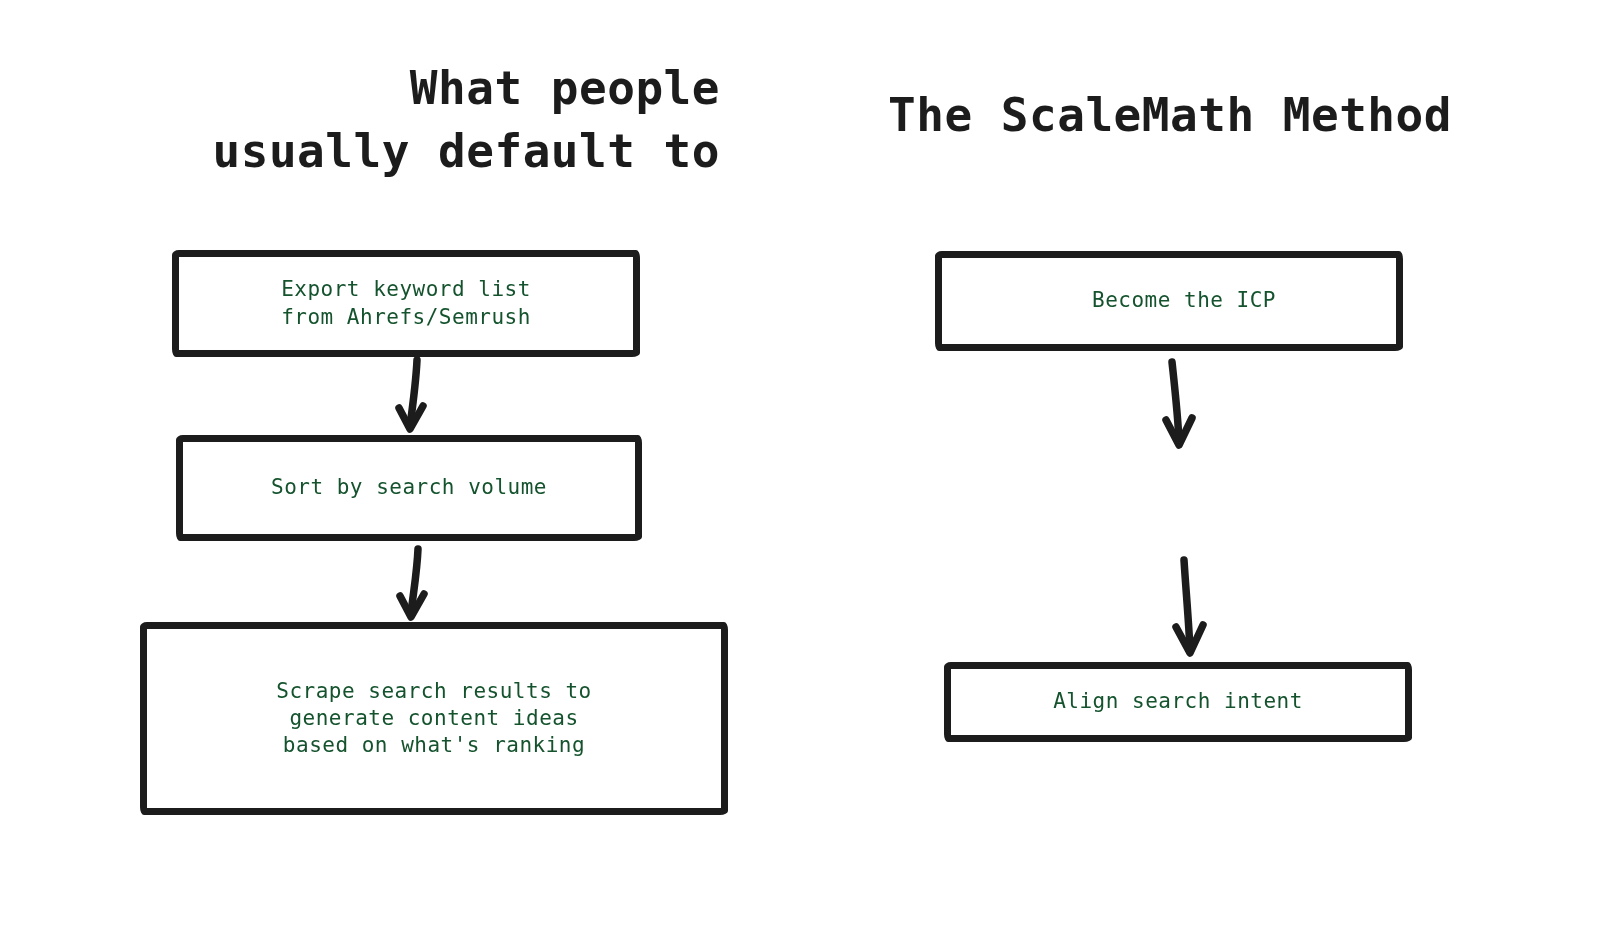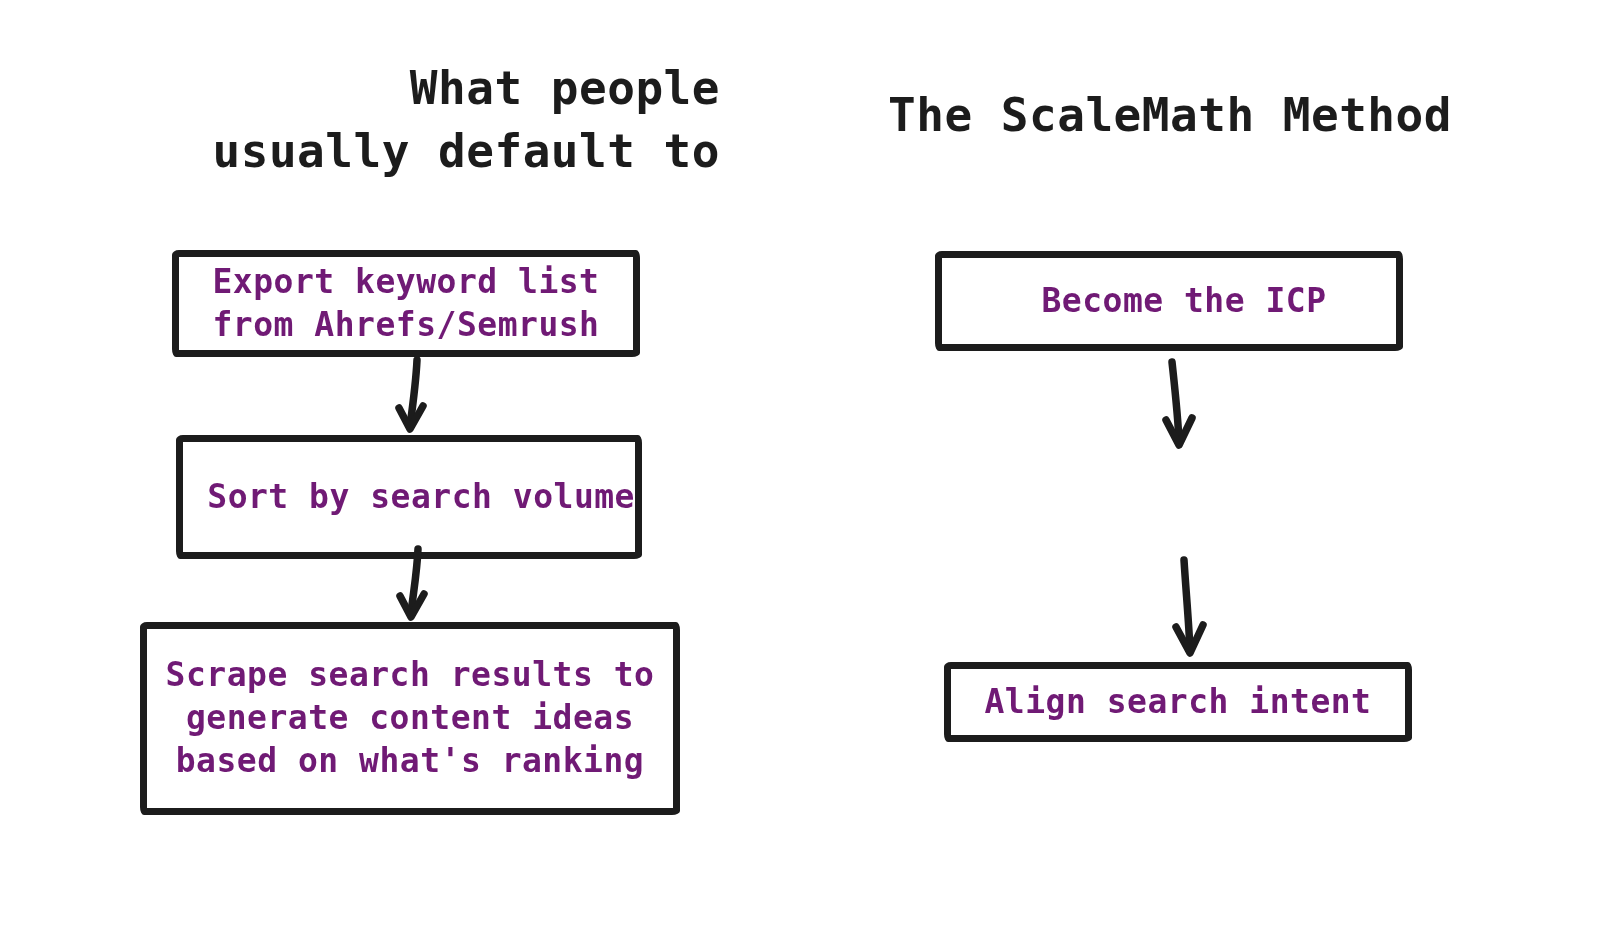--- a/index.html
+++ b/index.html
@@ -34,25 +34,25 @@
     box-sizing: border-box;
     background: #ffffff;
     border: 7px solid #1c1c1c;
     border-radius: 7px 4px 8px 4px / 5px 8px 4px 8px;
     display: flex;
     align-items: center;
     justify-content: center;
     text-align: center;
   }
   .box-label {
-    font-size: 33px;
-    font-weight: bold;
+    font-size: 21px;
+    font-weight: normal;
     line-height: 1.3;
     white-space: pre-line;
-    color: #701a75;
+    color: #14532d;
     letter-spacing: 0.5px;
   }
   .arrow {
     position: absolute;
     overflow: visible;
   }
   .arrow path {
     fill: none;
     stroke: #1c1c1c;
     stroke-width: 7.5;
@@ -73,30 +73,30 @@
   <div class="flow-box" style="left:172px; top:250px; width:468px; height:107px;">
     <span class="box-label">Export keyword list
 from Ahrefs/Semrush</span>
   </div>
 
   <svg class="arrow" style="left:392px; top:356px;" width="44" height="78" viewBox="0 0 44 78">
     <path d="M25,4 C24,26 21,48 18,70"></path>
     <path d="M7,52 L18,73 L31,50"></path>
   </svg>
 
-  <div class="flow-box" style="left:176px; top:435px; width:466px; height:124px;justify-content:flex-end;">
+  <div class="flow-box" style="left:176px; top:435px; width:466px; height:106px;">
     <span class="box-label">Sort by search volume</span>
   </div>
 
   <svg class="arrow" style="left:392px; top:546px;" width="44" height="76" viewBox="0 0 44 76">
     <path d="M26,3 C25,27 21,48 19,68"></path>
     <path d="M8,50 L19,71 L32,48"></path>
   </svg>
 
-  <div class="flow-box" style="left:140px; top:622px; width:540px; height:193px;">
+  <div class="flow-box" style="left:140px; top:622px; width:588px; height:193px;">
     <span class="box-label">Scrape search results to
 generate content ideas
 based on what's ranking</span>
   </div>
 
   <div class="flow-box" style="left:935px; top:251px; width:468px; height:100px;padding-left:30px;">
     <span class="box-label">Become the ICP</span>
   </div>
 
   <svg class="arrow" style="left:1152px; top:358px;" width="46" height="92" viewBox="0 0 46 92">

